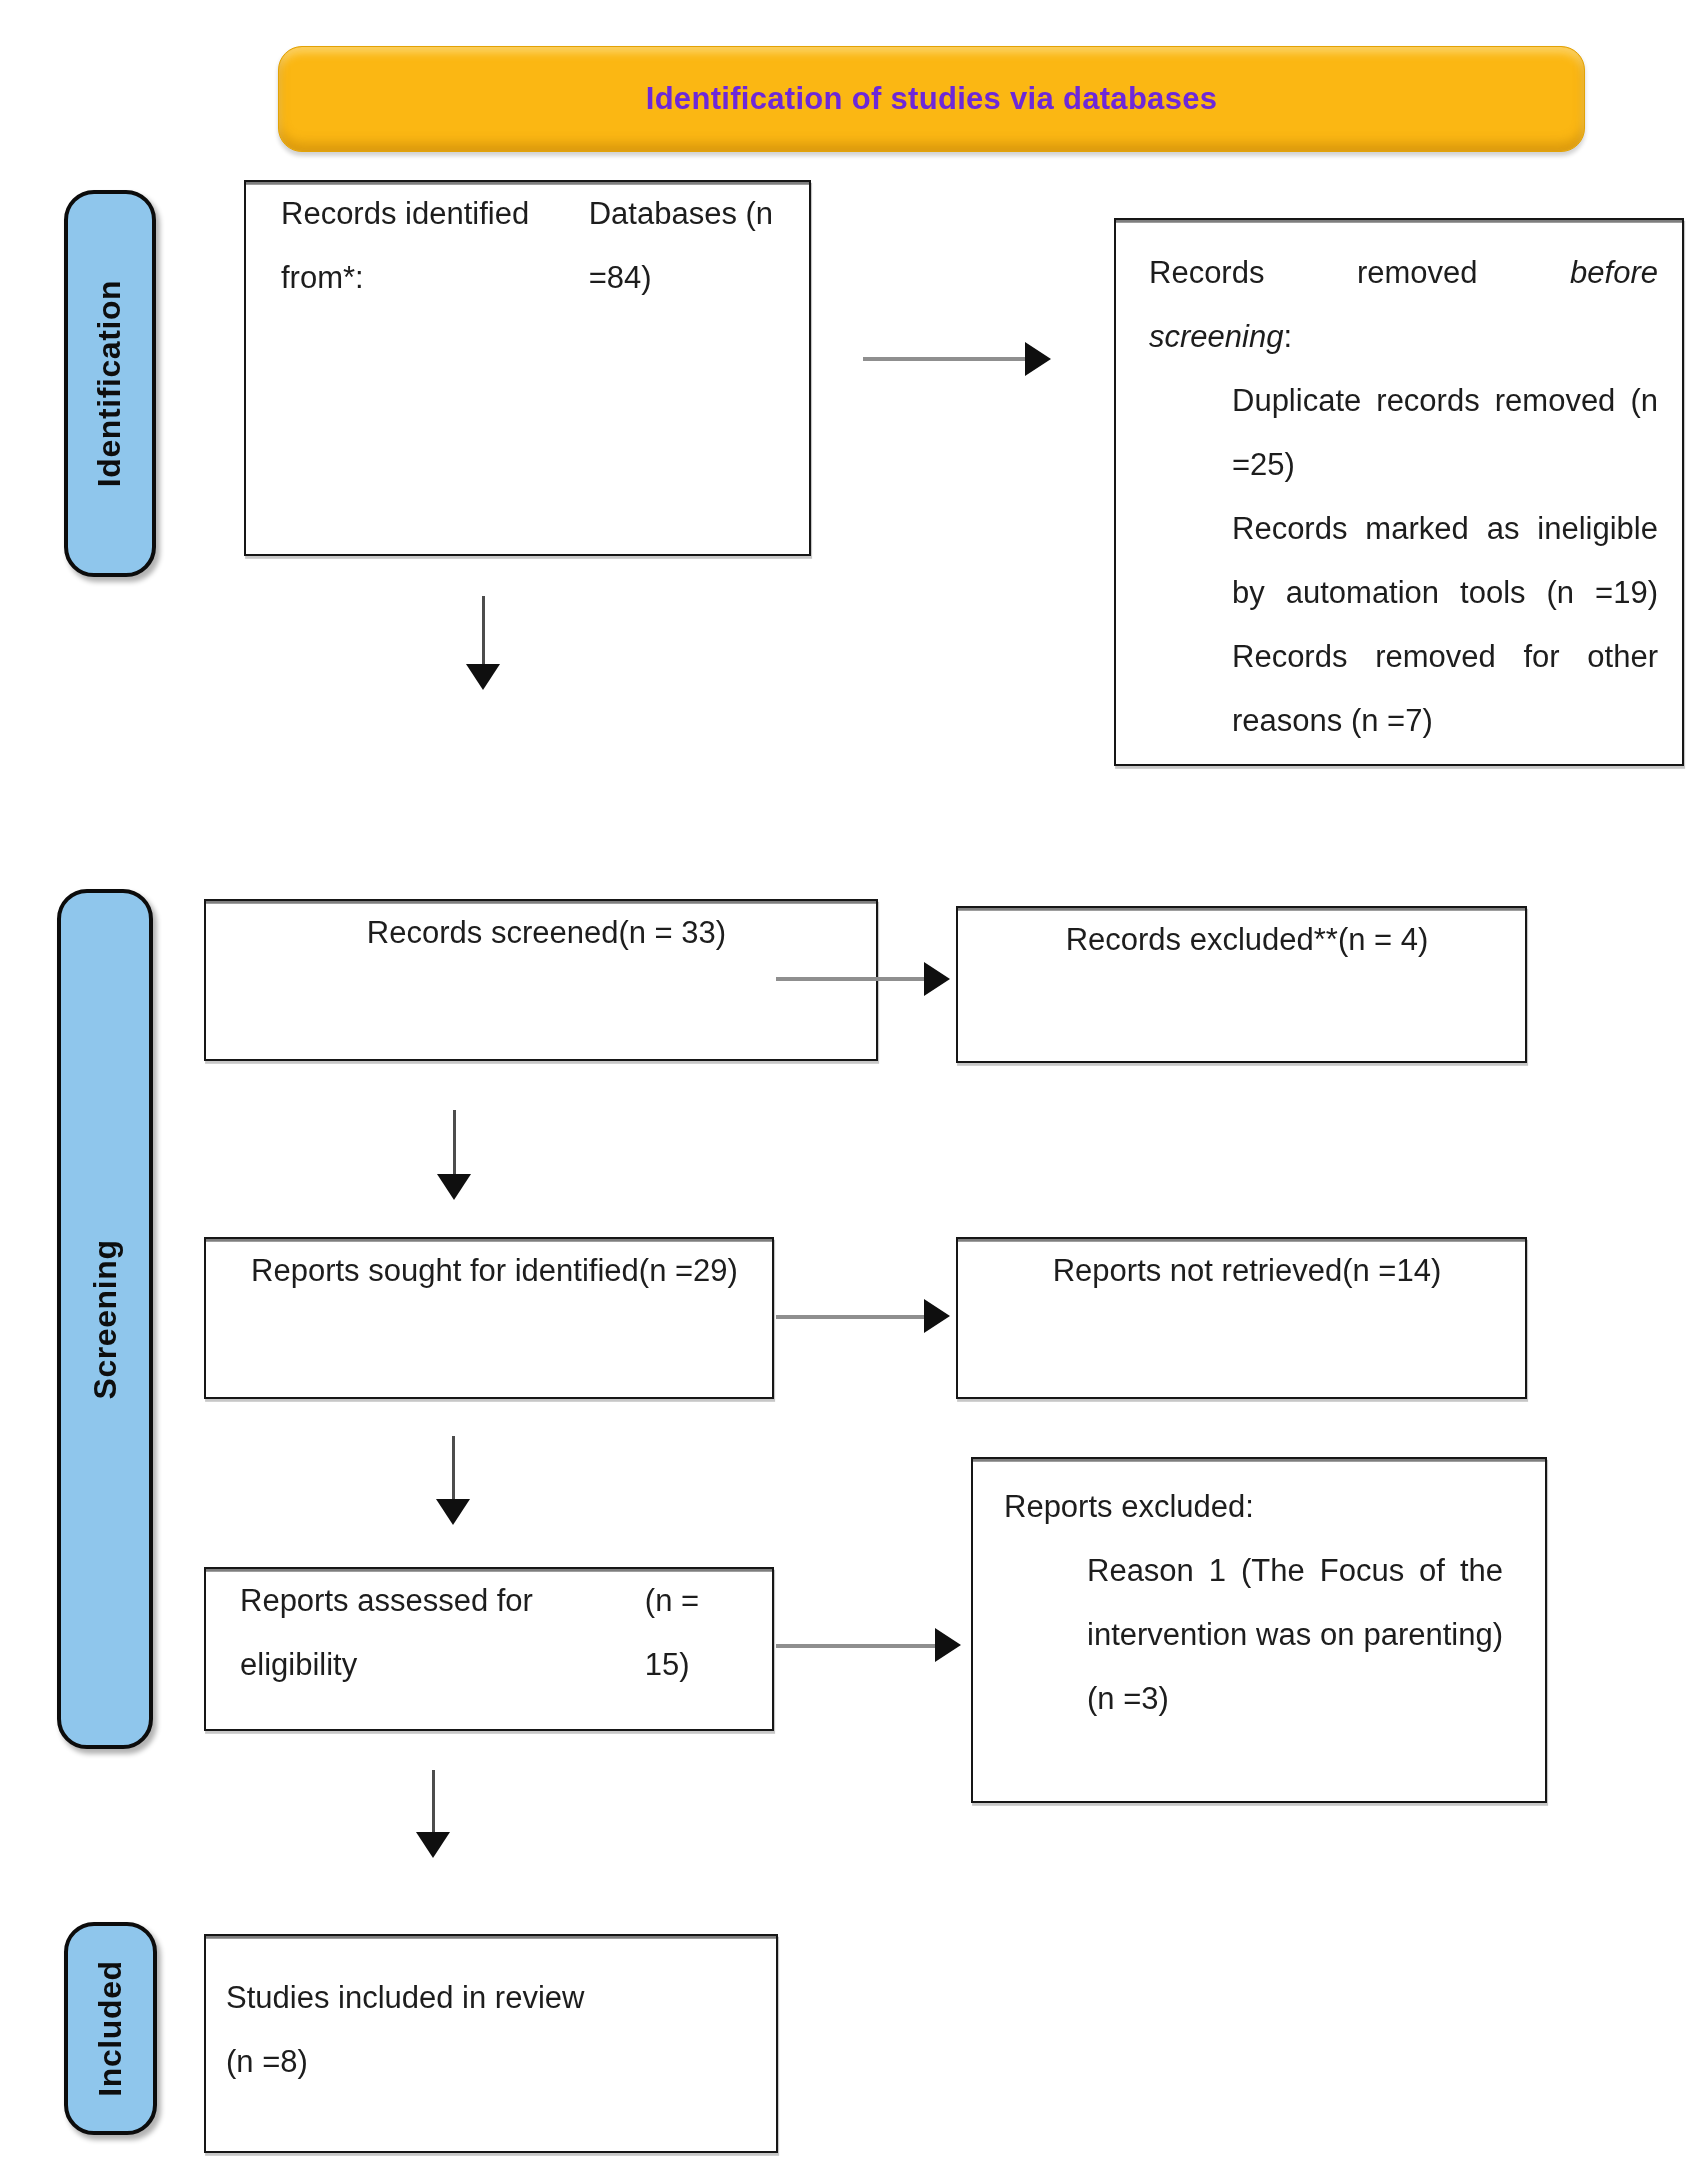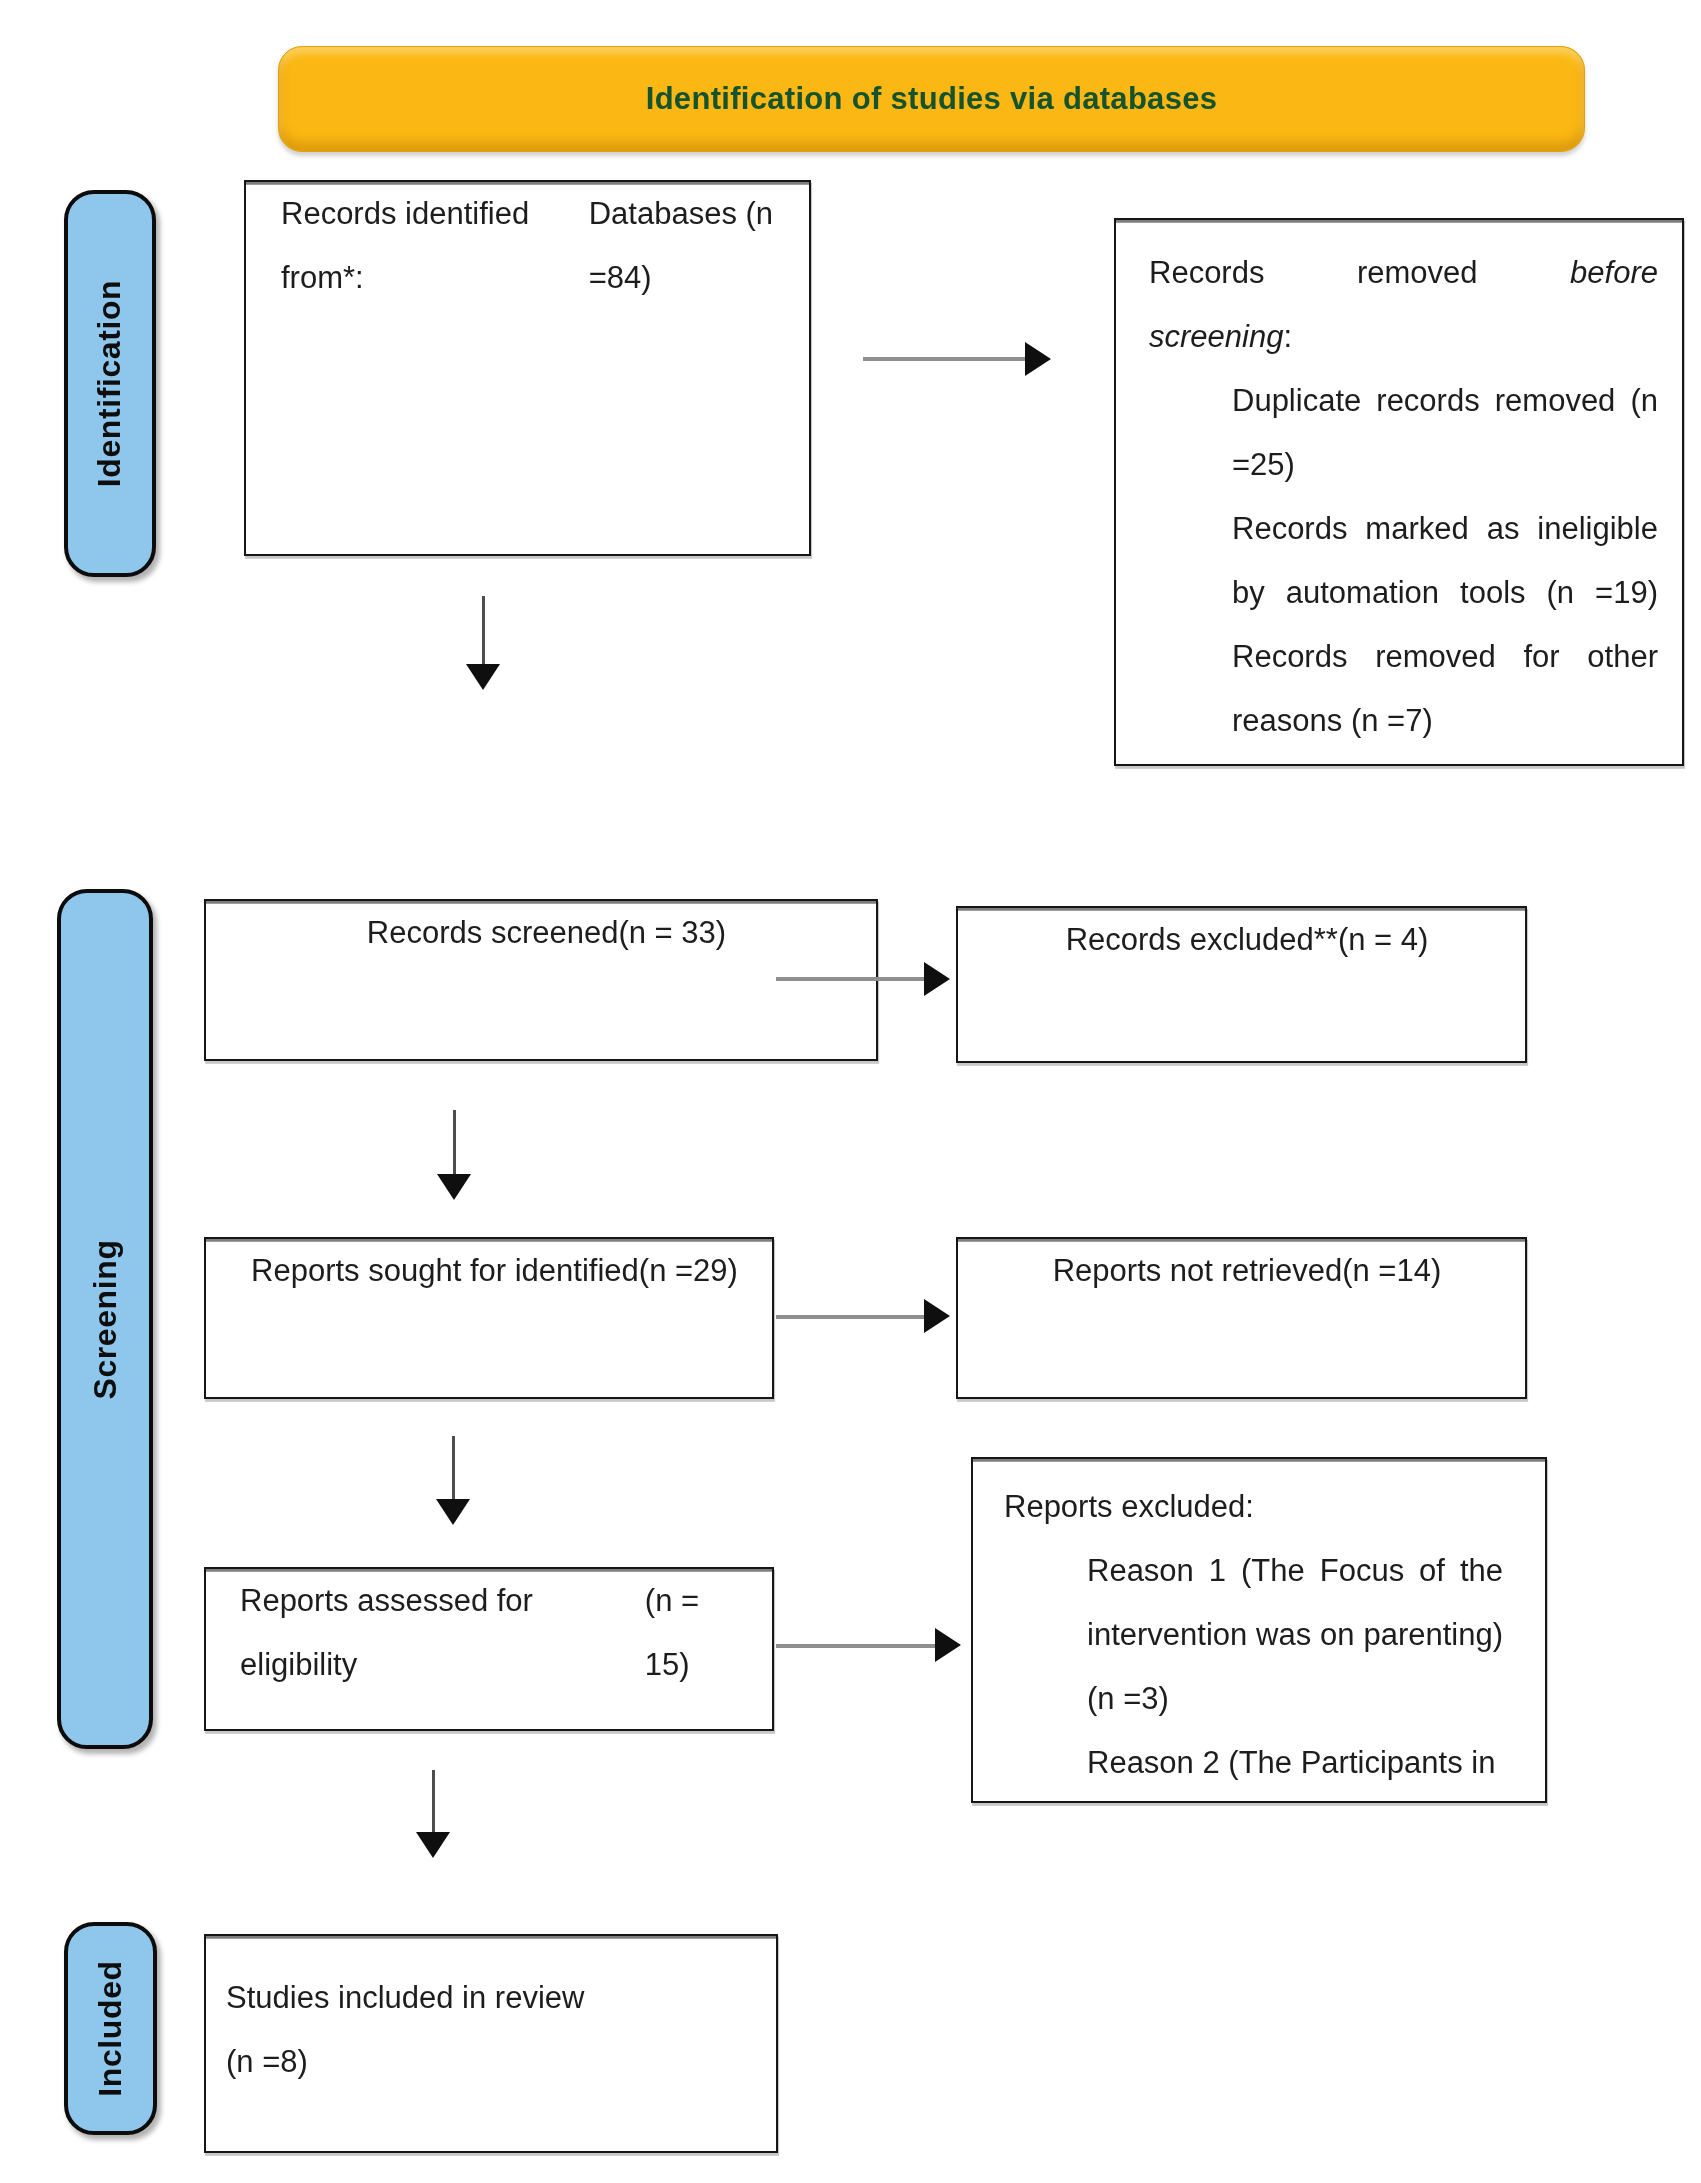--- a/index.html
+++ b/index.html
@@ -22,21 +22,21 @@
   }
   
   .banner{
     position:absolute;left:278px;top:46px;width:1305px;height:104px;
     background:var(--banner_fill);
     border:1.7px solid var(--banner_edge);
     border-radius:24px;
     box-shadow:inset 0 -8px 10.3px rgba(160,100,0,.35), inset 0 5.7px 8px rgba(255,235,170,.55), 0 3.4px 4.6px rgba(0,0,0,.18);
     display:flex;align-items:center;justify-content:center;
   }
-  .banner span{font-weight:bold;font-size:31px;color:#14532d;letter-spacing:0.3px;}
+  .banner span{font-weight:bold;font-size:31px;color:#6d28d9;letter-spacing:0.3px;}
   
   .pill{
     position:absolute;
     background:var(--pill_fill);
     border:4.6px solid #0c0c0c;
     border-radius:30px;
     box-shadow:3.4px 4.6px 5.7px rgba(0,0,0,.3);
     display:flex;align-items:center;justify-content:center;
   }
   .pill span{
@@ -133,21 +133,20 @@
   <div class="box center b-assessed">
     <p>Reports assessed for eligibility</p>
     <p>(n = 15)</p>
   </div>
 
   <div class="box b-reports-excluded">
     <p>Reports excluded:</p>
     <p class="indent jspread">Reason 1 (The Focus of the</p>
     <p class="indent jspread">intervention was on parenting)</p>
     <p class="indent">(n =3)</p>
-    <p class="indent">Reason 2 (The Participants in</p>
   </div>
 
   <div class="box b-included-studies">
     <p>Studies included in review</p>
     <p>(n =8)</p>
   </div>
 
   <div>
     <div class="shaft-h" style="left:863px;top:357px;width:162px;"></div>
     <div class="head-h" style="left:1025px;top:342px;"></div>

